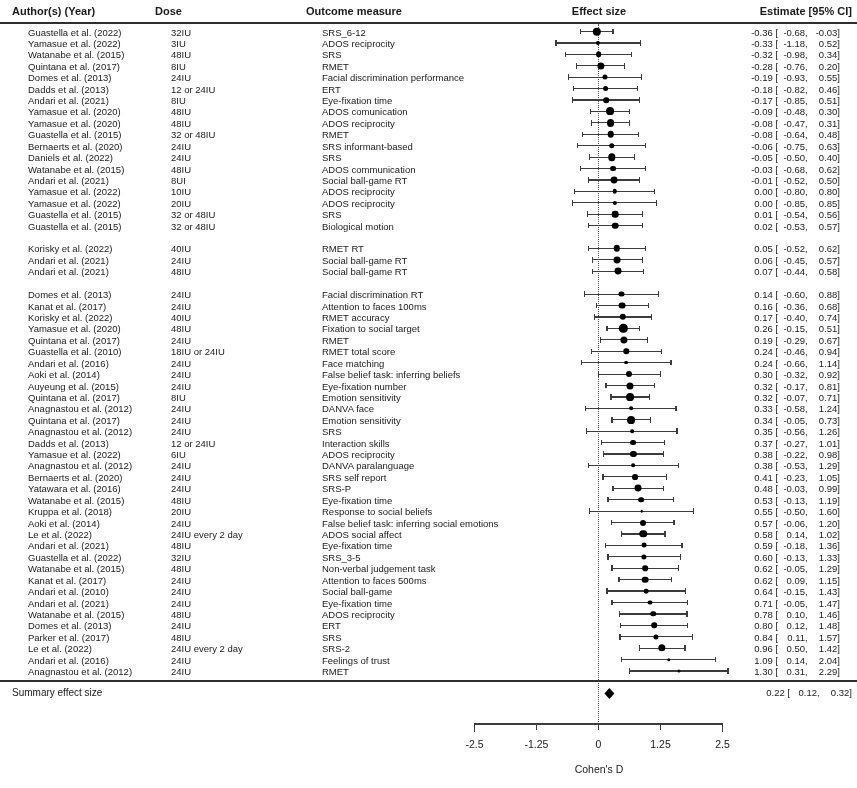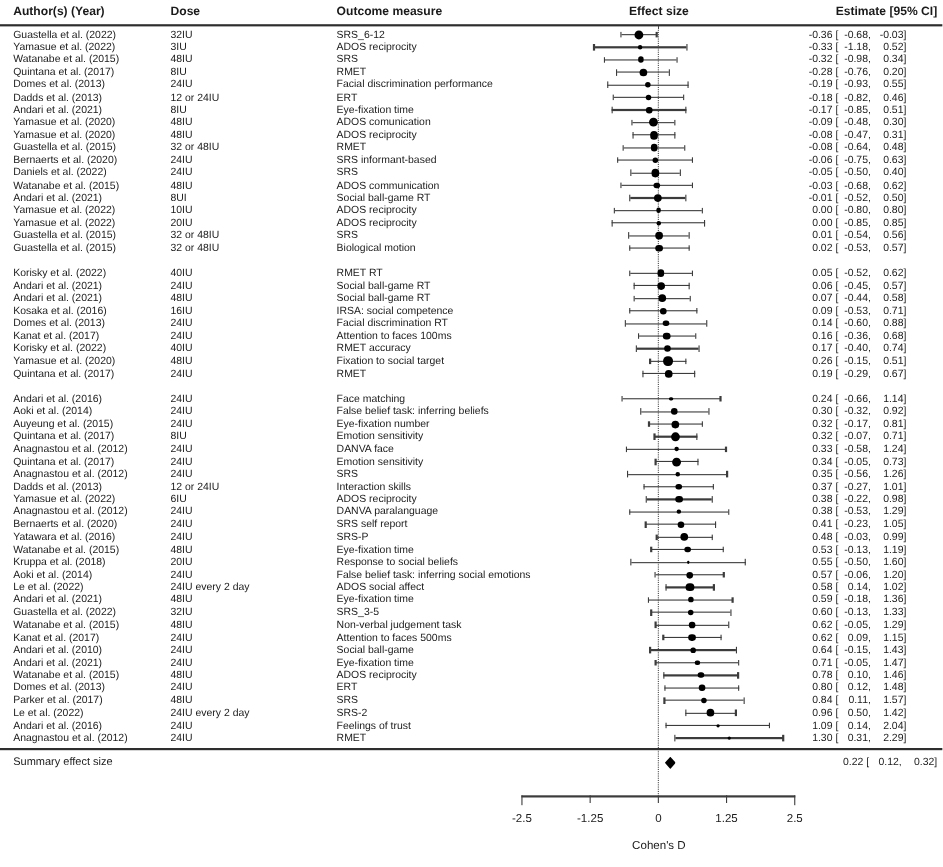--- a/index.html
+++ b/index.html
@@ -11,21 +11,21 @@
   .hdr-author{left:12px;}
   .hdr-dose{left:155px;}
   .hdr-outcome{left:306px;}
   .hdr-effect{left:599px;transform:translateX(-50%);}
   .hdr-estimate{right:5px;}
   .rule{position:absolute;left:0;width:857px;height:2px;background:#2e2e2e;}
   .rule-header{top:22px;}
   .rule-summary{top:680px;}
   .zero-line{position:absolute;left:598px;top:24px;height:698px;width:0;border-left:1.4px dotted #4a4a4a;}
   .rows{position:absolute;left:0;top:0;width:857px;height:788px;}
-  .row{position:absolute;left:0;width:829px;font-size:9.5px;}
+  .row{position:absolute;left:16px;width:829px;font-size:9.5px;}
   .cell{position:absolute;top:50%;transform:translateY(-50%);white-space:nowrap;}
   .c-author{left:12px;}
   .c-dose{left:155px;}
   .c-outcome{left:306px;}
   .est{position:absolute;right:5px;top:50%;transform:translateY(-50%);white-space:pre;}
   .num{display:inline-block;text-align:right;width:27px;}
   .ciline{position:absolute;height:1.2px;background:#3c3c3c;top:50%;margin-top:-0.6px;}
   .cap{position:absolute;width:1.2px;height:5.5px;background:#3c3c3c;top:50%;margin-top:-2.75px;}
   .dot{position:absolute;background:#000;border-radius:50%;top:50%;transform:translate(-50%,-50%);}
   .summary-label{position:absolute;left:12px;top:687px;font-size:10px;}
@@ -254,30 +254,20 @@
       <div class="row" style="top: 265.62px; height: 11.42px;">
         <span class="cell c-author">Andari et al. (2021)</span>
         <span class="cell c-dose">48IU</span>
         <span class="cell c-outcome">Social ball-game RT</span>
         <div class="ciline" style="left: 576.676px; width: 50.592px;"></div>
         <div class="cap" style="left: 576.076px;"></div>
         <div class="cap" style="left: 626.668px;"></div>
         <div class="dot" style="left: 601.972px; width: 6.92px; height: 6.92px;"></div>
         <span class="est"><span class="num">0.07</span> [<span class="num">-0.44</span>, <span class="num">0.58</span>]</span>
       </div>
-      <div class="row" style="top: 277.04px; height: 11.42px;">
-        <span class="cell c-author">Kosaka et al. (2016)</span>
-        <span class="cell c-dose">16IU</span>
-        <span class="cell c-outcome">IRSA: social competence</span>
-        <div class="ciline" style="left: 572.212px; width: 61.504px;"></div>
-        <div class="cap" style="left: 571.612px;"></div>
-        <div class="cap" style="left: 633.116px;"></div>
-        <div class="dot" style="left: 602.964px; width: 6.04px; height: 6.04px;"></div>
-        <span class="est"><span class="num">0.09</span> [<span class="num">-0.53</span>, <span class="num">0.71</span>]</span>
-      </div>
       <div class="row" style="top: 288.46px; height: 11.42px;">
         <span class="cell c-author">Domes et al. (2013)</span>
         <span class="cell c-dose">24IU</span>
         <span class="cell c-outcome">Facial discrimination RT</span>
         <div class="ciline" style="left: 568.74px; width: 73.408px;"></div>
         <div class="cap" style="left: 568.14px;"></div>
         <div class="cap" style="left: 641.548px;"></div>
         <div class="dot" style="left: 605.444px; width: 5.08px; height: 5.08px;"></div>
         <span class="est"><span class="num">0.14</span> [<span class="num">-0.60</span>, <span class="num">0.88</span>]</span>
       </div>
@@ -313,20 +303,30 @@
       </div>
       <div class="row" style="top: 334.14px; height: 11.42px;">
         <span class="cell c-author">Quintana et al. (2017)</span>
         <span class="cell c-dose">24IU</span>
         <span class="cell c-outcome">RMET</span>
         <div class="ciline" style="left: 584.116px; width: 47.616px;"></div>
         <div class="cap" style="left: 583.516px;"></div>
         <div class="cap" style="left: 631.132px;"></div>
         <div class="dot" style="left: 607.924px; width: 7.16px; height: 7.16px;"></div>
         <span class="est"><span class="num">0.19</span> [<span class="num">-0.29</span>, <span class="num">0.67</span>]</span>
+      </div>
+      <div class="row" style="top: 345.56px; height: 11.42px;">
+        <span class="cell c-author">Guastella et al. (2010)</span>
+        <span class="cell c-dose">18IU or 24IU</span>
+        <span class="cell c-outcome">RMET total score</span>
+        <div class="ciline" style="left: 575.684px; width: 69.44px;"></div>
+        <div class="cap" style="left: 575.084px;"></div>
+        <div class="cap" style="left: 644.524px;"></div>
+        <div class="dot" style="left: 610.404px; width: 5.4px; height: 5.4px;"></div>
+        <span class="est"><span class="num">0.24</span> [<span class="num">-0.46</span>, <span class="num">0.94</span>]</span>
       </div>
       <div class="row" style="top: 356.98px; height: 11.42px;">
         <span class="cell c-author">Andari et al. (2016)</span>
         <span class="cell c-dose">24IU</span>
         <span class="cell c-outcome">Face matching</span>
         <div class="ciline" style="left: 565.764px; width: 89.28px;"></div>
         <div class="cap" style="left: 565.164px;"></div>
         <div class="cap" style="left: 654.444px;"></div>
         <div class="dot" style="left: 610.404px; width: 3.8px; height: 3.8px;"></div>
         <span class="est"><span class="num">0.24</span> [<span class="num">-0.66</span>, <span class="num">1.14</span>]</span>

